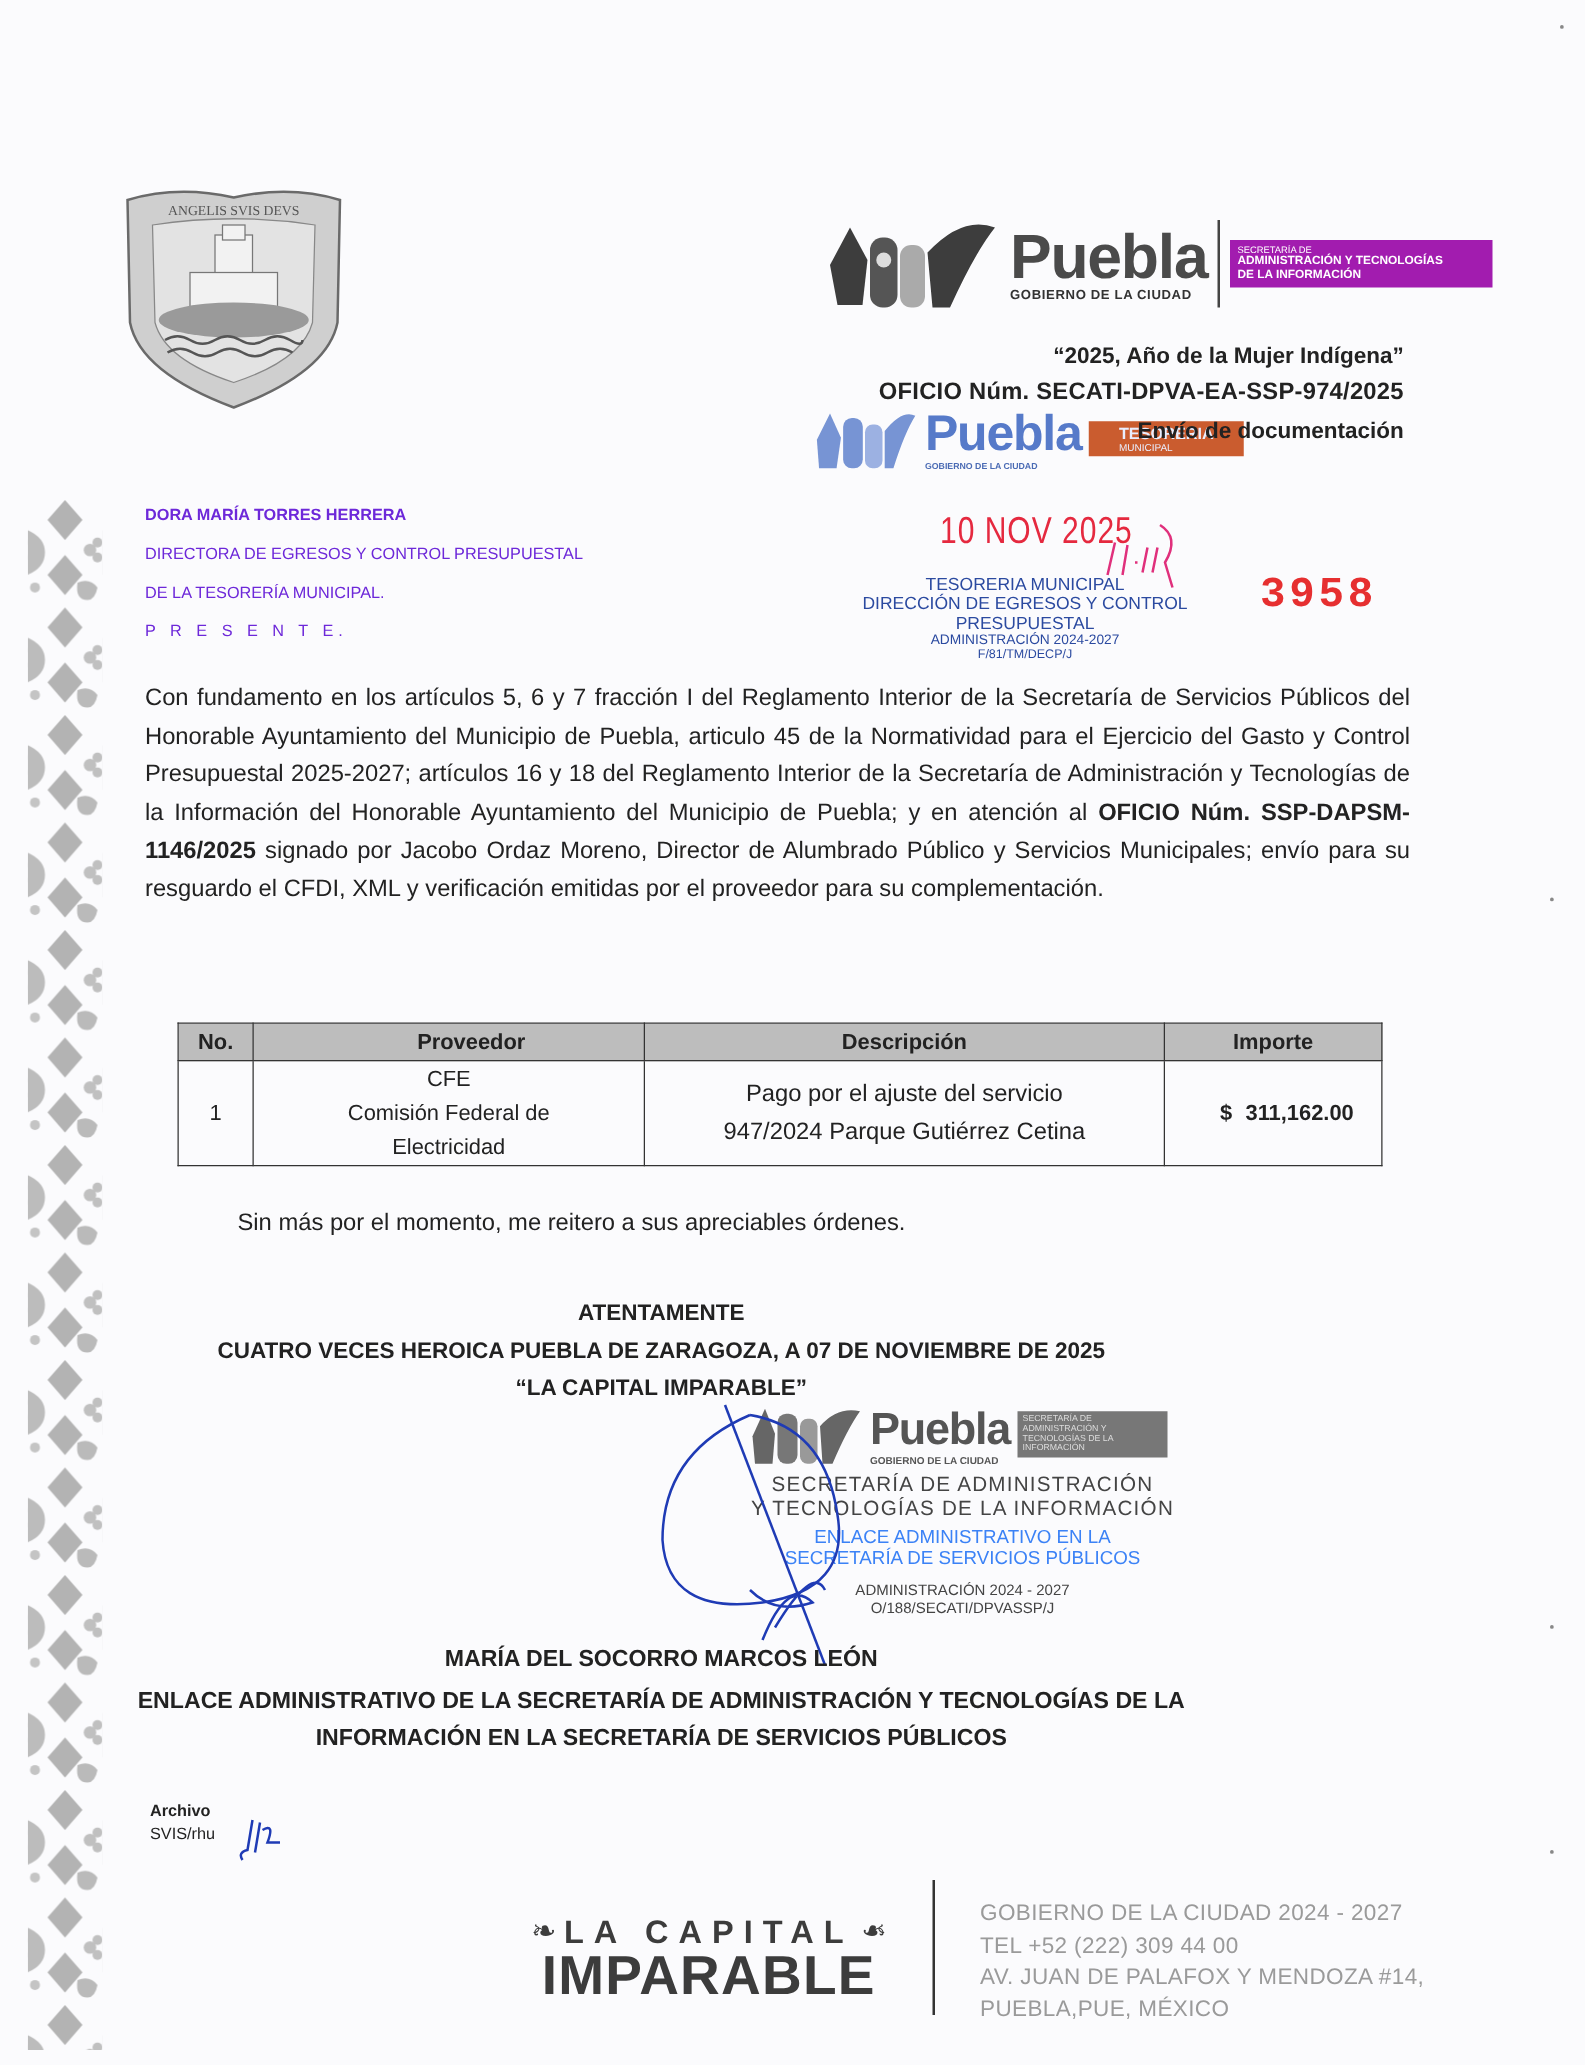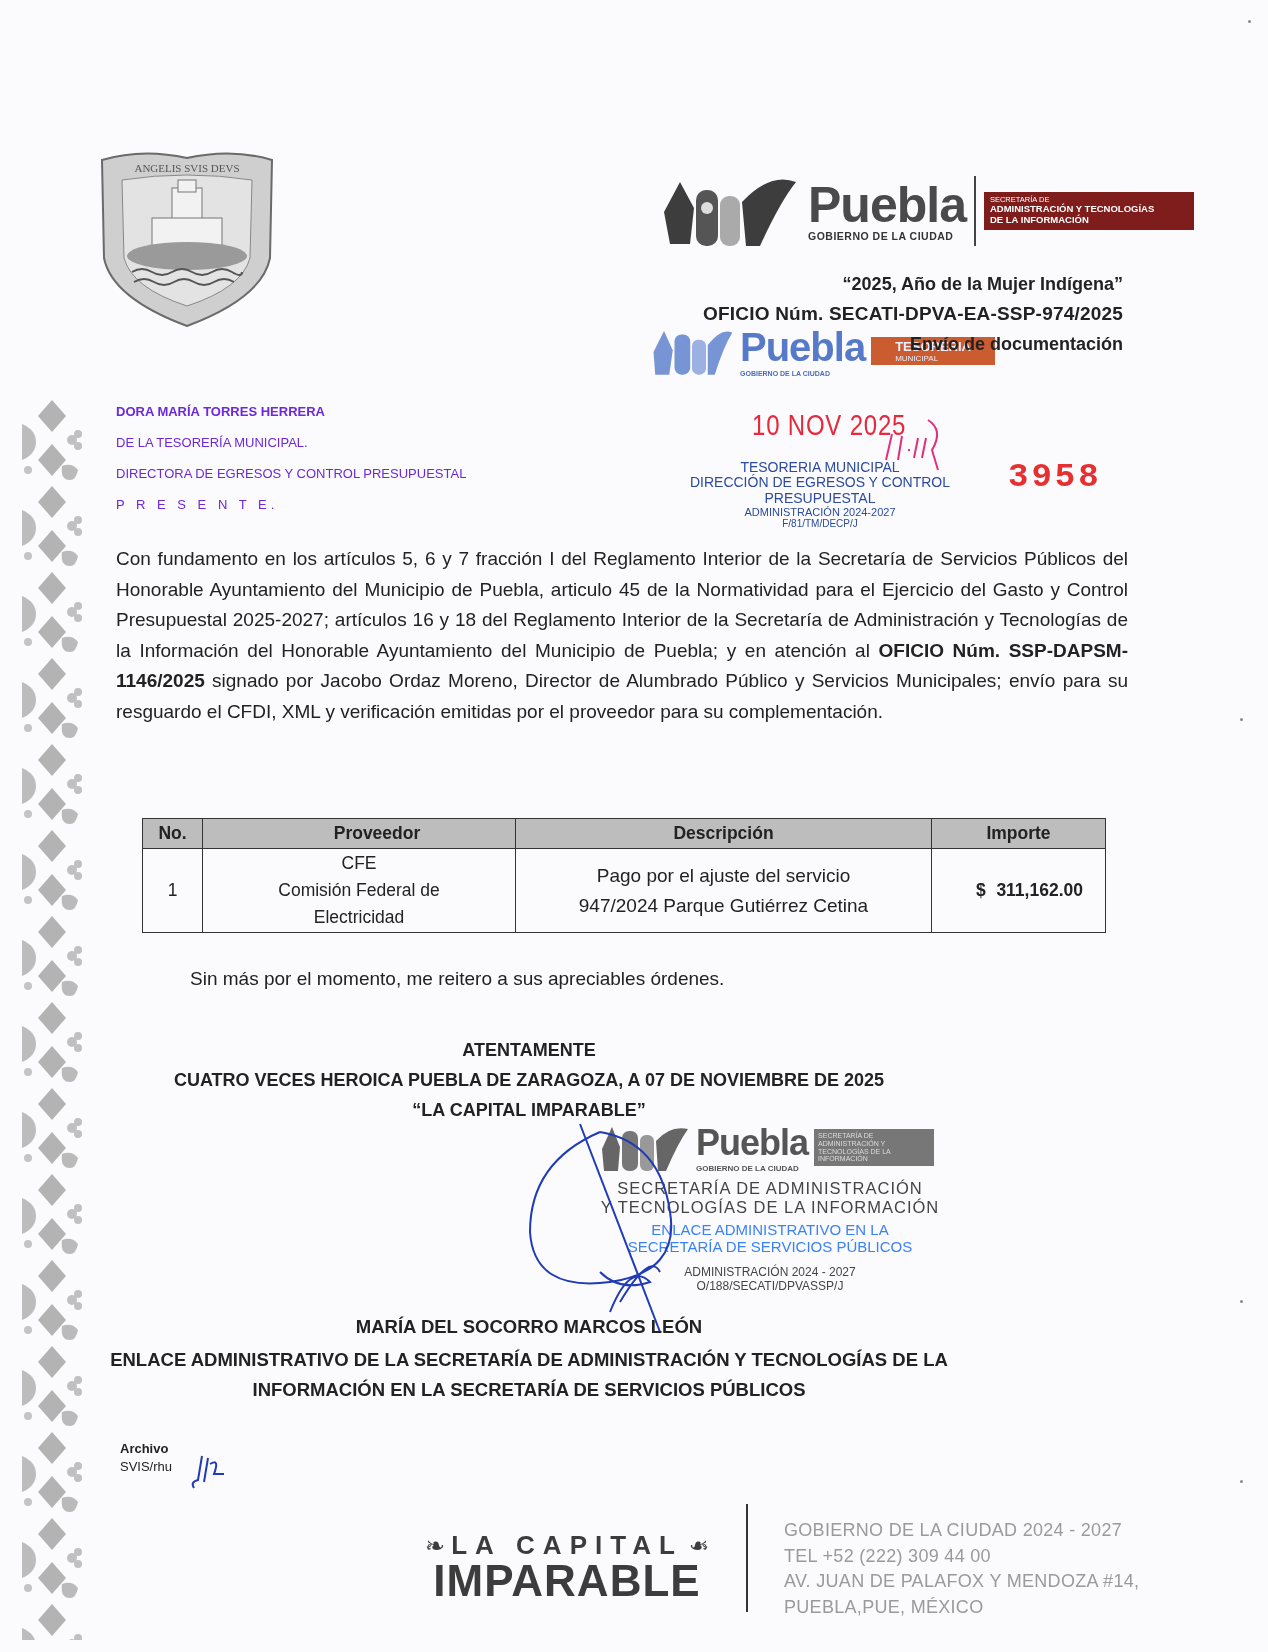--- a/index.html
+++ b/index.html
@@ -11,21 +11,21 @@
   .border-strip { left: 22px; top: 400px; width: 60px; height: 1240px; overflow: hidden; }
   .border-strip svg { display: block; }
 
   
   .seal { left: 92px; top: 148px; width: 190px; height: 180px; }
 
   
   .logo-header { left: 660px; top: 172px; width: 540px; height: 78px; }
   .puebla-word { font-family: "Liberation Sans", sans-serif; font-weight: 700; font-size: 50px; color: #4a4a4a; letter-spacing: -1px; line-height: 1; }
   .gov-line { font-size: 10.5px; font-weight: 700; color: #333; letter-spacing: 0.5px; }
-  .sec-box { background: #7f1d1d; color: #fff; padding: 4px 6px; font-size: 9.5px; font-weight: 700; line-height: 1.15; width: 210px; }
+  .sec-box { background: #a21caf; color: #fff; padding: 4px 6px; font-size: 9.5px; font-weight: 700; line-height: 1.15; width: 210px; }
   .sec-box .small { font-size: 7.5px; font-weight: 400; }
   .vbar { width: 2px; background: #444; }
 
   .motto { right: 145px; top: 274px; font-size: 18px; font-weight: 700; color: #222; }
   .oficio { right: 145px; top: 303px; font-size: 19px; font-weight: 700; color: #222; letter-spacing: 0.2px; }
   .envio { right: 145px; top: 334px; font-size: 18px; font-weight: 700; color: #222; }
 
   
   .tes-stamp { left: 650px; top: 320px; width: 345px; height: 62px; color: #2c52a8; opacity: 0.85; }
   .tes-stamp .pw { font-size: 40px; font-weight: 700; letter-spacing: -1px; color: #3a64c0; }
@@ -173,22 +173,22 @@
   <div>TESORERIA MUNICIPAL</div>
   <div>DIRECCIÓN DE EGRESOS Y CONTROL</div>
   <div>PRESUPUESTAL</div>
   <div class="s1">ADMINISTRACIÓN 2024-2027</div>
   <div class="s2">F/81/TM/DECP/J</div>
 </div>
 <div class="abs folio">3958</div>
 
 <div class="abs recip">
   <div class="name">DORA MARÍA TORRES HERRERA</div>
+  <div>DIRECTORA DE EGRESOS Y CONTROL PRESUPUESTAL</div>
   <div>DE LA TESORERÍA MUNICIPAL.</div>
-  <div>DIRECTORA DE EGRESOS Y CONTROL PRESUPUESTAL</div>
   <div class="presente">P R E S E N T E.</div>
 </div>
 
 <div class="abs body-text">
   <span>Con fundamento en los artículos 5, 6 y 7 fracción I del Reglamento Interior de la Secretaría de Servicios Públicos del Honorable Ayuntamiento del Municipio de Puebla, articulo 45 de la Normatividad para el Ejercicio del Gasto y Control Presupuestal 2025-2027; artículos 16 y 18 del Reglamento Interior de la Secretaría de Administración y Tecnologías de la Información del Honorable Ayuntamiento del Municipio de Puebla; y en atención al </span><b>OFICIO Núm. SSP-DAPSM-1146/2025</b><span> signado por Jacobo Ordaz Moreno, Director de Alumbrado Público y Servicios Municipales; envío para su resguardo el CFDI, XML y verificación emitidas por el proveedor para su complementación.</span>
 </div>
 
 <table class="abs doc-table">
   <thead>
     <tr>

